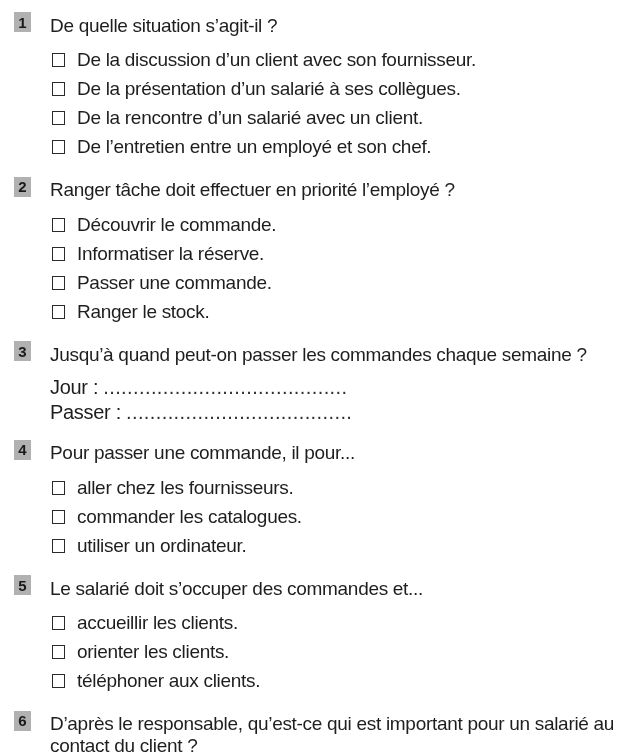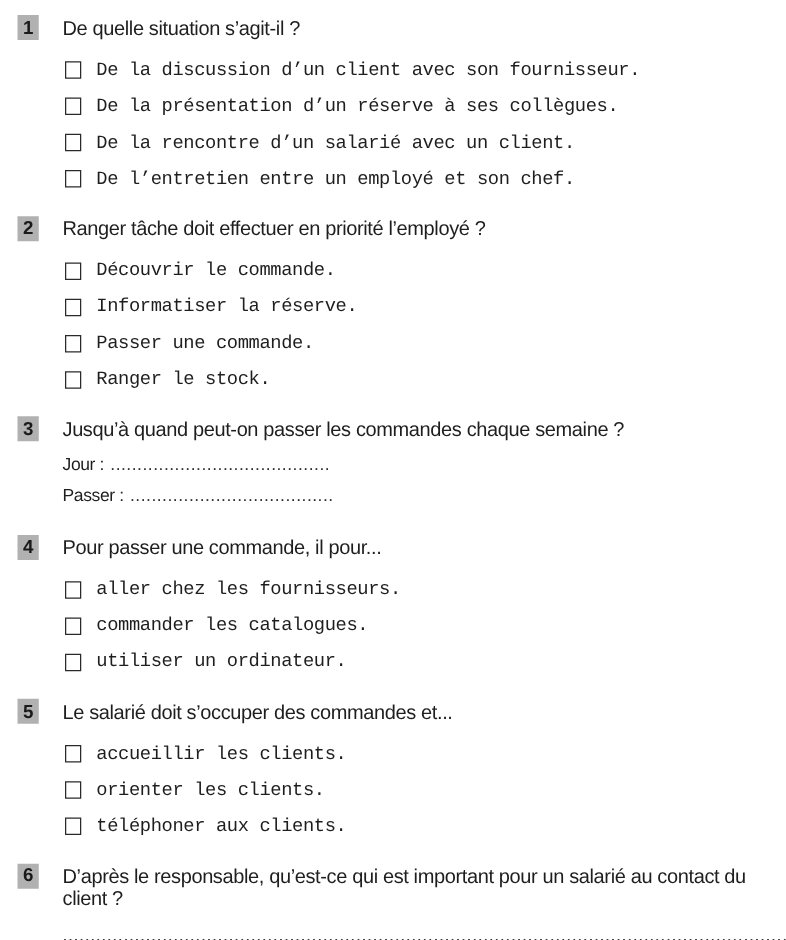--- a/index.html
+++ b/index.html
@@ -15,31 +15,31 @@
   .q-header { display: flex; align-items: flex-start; margin-bottom: 9px; }
   .badge {
     flex: none;
     display: flex; justify-content: center; align-items: center;
     width: 17px; height: 20px; margin-left: 14px;
     background: #b1b1b1;
     font-weight: bold; font-size: 15px; color: #1a1a1a;
   }
   .q-text {
     margin-left: 19px; padding-top: 2.5px;
-    font-size: 16px; letter-spacing: -0.3px;
+    font-size: 19px; letter-spacing: -0.3px;
   }
   .opt { display: flex; align-items: center; height: 29px; padding-left: 52px; }
   .cb {
     flex: none; width: 11px; height: 12px;
     border: 1.5px solid #2a2a2a; background: #ffffff;
   }
-  .opt-label { margin-left: 12px; font-size: 15px; letter-spacing: -0.3px; font-family: Liberation Mono, monospace; }
+  .opt-label { margin-left: 12px; font-size: 19px; letter-spacing: -0.3px; }
   .fill-row {
-    display: flex; align-items: flex-start; height: 25px; padding-left: 50px;
-    font-size: 14px; letter-spacing: -0.3px;
+    display: flex; align-items: center; height: 25px; padding-left: 50px;
+    font-size: 20px; letter-spacing: -0.3px;
   }
   .fill-dots {
     margin-left: 5px; color: #2e2e2e;
     letter-spacing: 0.4px; white-space: nowrap;
   }
   .open-answer {
     margin: 12px 0 0 50px; width: 579px;
     overflow: hidden; white-space: nowrap;
     font-size: 14.5px; letter-spacing: 0.4px; color: #2e2e2e;
   }
@@ -53,21 +53,21 @@
     <div class="q-header">
       <span class="badge">1</span>
       <span class="q-text">De quelle situation s’agit-il ?</span>
     </div>
     <div class="opt">
       <span class="cb"></span>
       <span class="opt-label">De la discussion d’un client avec son fournisseur.</span>
     </div>
     <div class="opt">
       <span class="cb"></span>
-      <span class="opt-label">De la présentation d’un réserve à ses collègues.</span>
+      <span class="opt-label">De la présentation d’un salarié à ses collègues.</span>
     </div>
     <div class="opt">
       <span class="cb"></span>
       <span class="opt-label">De la rencontre d’un salarié avec un client.</span>
     </div>
     <div class="opt">
       <span class="cb"></span>
       <span class="opt-label">De l’entretien entre un employé et son chef.</span>
     </div>
   </section>

